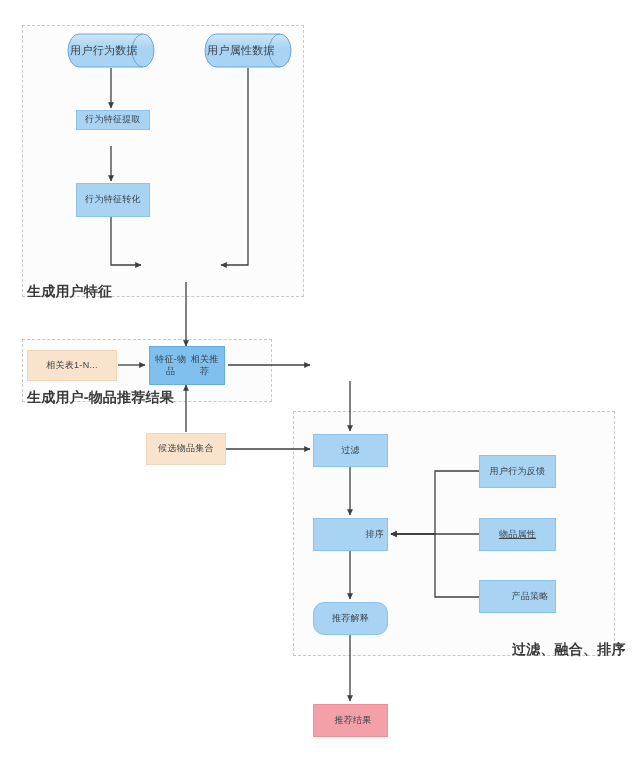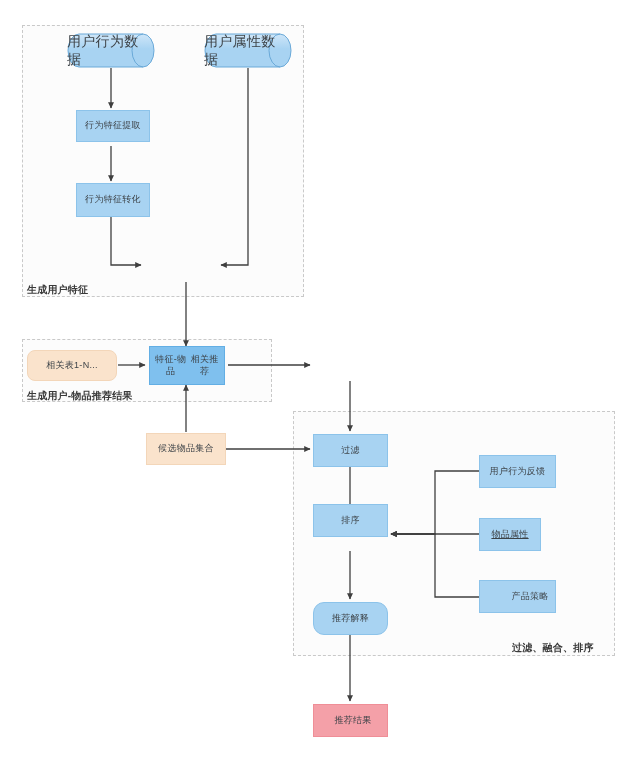--- a/index.html
+++ b/index.html
@@ -23,21 +23,21 @@
     height: 759px;
   }
   .group-box {
     position: absolute;
     border: 1px dashed #c9c9c9;
     background: #fcfcfc;
     box-sizing: border-box;
   }
   .group-label {
     position: absolute;
-    font-size: 10px;
+    font-size: 14px;
     font-weight: bold;
     color: #3a3a3a;
     letter-spacing: 0.2px;
     white-space: nowrap;
   }
   .node {
     position: absolute;
     box-sizing: border-box;
     display: flex;
     align-items: center;
@@ -70,21 +70,21 @@
   }
   .cyl .cyl-label {
     position: absolute;
     left: 0;
     top: 0;
     width: 100%;
     height: 100%;
     display: flex;
     align-items: center;
     justify-content: center;
-    font-size: 14px;
+    font-size: 11px;
     color: #3d4348;
     letter-spacing: 0.3px;
     padding-right: 14px;
     box-sizing: border-box;
   }
 </style>
 </head>
 <body>
 
 <div id="canvas">
@@ -163,60 +163,60 @@
           <stop offset="0.45" stop-color="#a8d3f2"></stop>
           <stop offset="1" stop-color="#a8d3f2"></stop>
         </linearGradient>
       </defs>
       <path d="M 12 1 L 76 1 A 11 16.5 0 0 1 76 34 L 12 34 A 11 16.5 0 0 1 12 1 Z" fill="url(#cylg2)" stroke="#6aa9d8" stroke-width="1"></path>
       <path d="M 76 1 A 11 16.5 0 0 0 76 34" fill="none" stroke="#6aa9d8" stroke-width="1"></path>
     </svg>
     <span class="cyl-label">用户属性数据</span>
   </div>
 
-  <div class="node blue-light" style="left:76px; top:110px; width:74px; height:32px;">
+  <div class="node blue-light" style="left:76px; top:110px; width:74px; height:20px;">
     <span>行为特征提取</span>
   </div>
 
   <div class="node blue-light" style="left:76px; top:183px; width:74px; height:34px;">
     <span>行为特征转化</span>
   </div>
 
 
-  <div class="node orange" style="left:27px; top:350px; width:90px; height:31px;border-radius:8px;">
+  <div class="node orange" style="left:27px; top:350px; width:90px; height:31px;">
     <span>相关表1-N...</span>
   </div>
 
   <div class="node blue-mid" style="left:149px; top:346px; width:76px; height:39px; flex-direction:row;">
     <span>特征-物品</span>
     <span>相关推荐</span>
   </div>
 
   <div class="node orange" style="left:146px; top:433px; width:80px; height:32px;">
     <span>候选物品集合</span>
   </div>
 
 
   <div class="node blue-light" style="left:313px; top:434px; width:75px; height:33px;">
     <span>过滤</span>
   </div>
 
-  <div class="node blue-light" style="left:313px; top:504px; width:75px; height:33px;">
+  <div class="node blue-light" style="left:313px; top:518px; width:75px; height:33px;justify-content:flex-end;">
     <span>排序</span>
   </div>
 
   <div class="node blue-light" style="left:313px; top:602px; width:75px; height:33px;border-radius:11px;">
     <span>推荐解释</span>
   </div>
 
   <div class="node blue-light" style="left:479px; top:455px; width:77px; height:33px;">
     <span>用户行为反馈</span>
   </div>
 
-  <div class="node blue-light" style="left:479px; top:518px; width:62px; height:33px;text-decoration:underline;">
+  <div class="node blue-light" style="left:479px; top:518px; width:77px; height:33px;text-decoration:underline;">
     <span>物品属性</span>
   </div>
 
   <div class="node blue-light" style="left:479px; top:580px; width:77px; height:33px;padding-left:28px;">
     <span>产品策略</span>
   </div>
 
   <div class="node pink" style="left:313px; top:704px; width:75px; height:33px;padding-left:8px;">
     <span>推荐结果</span>
   </div>

